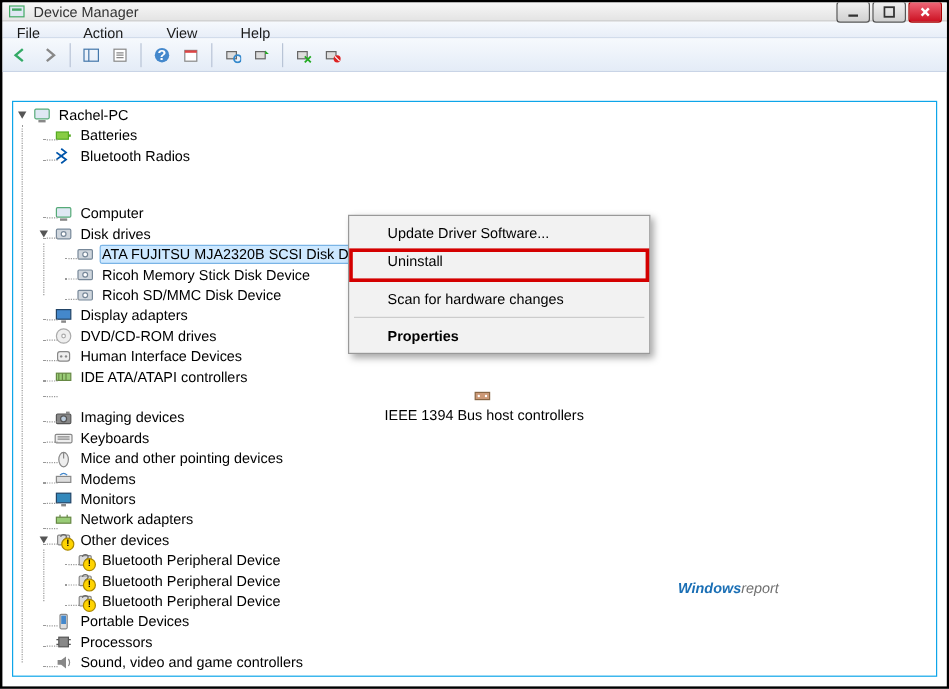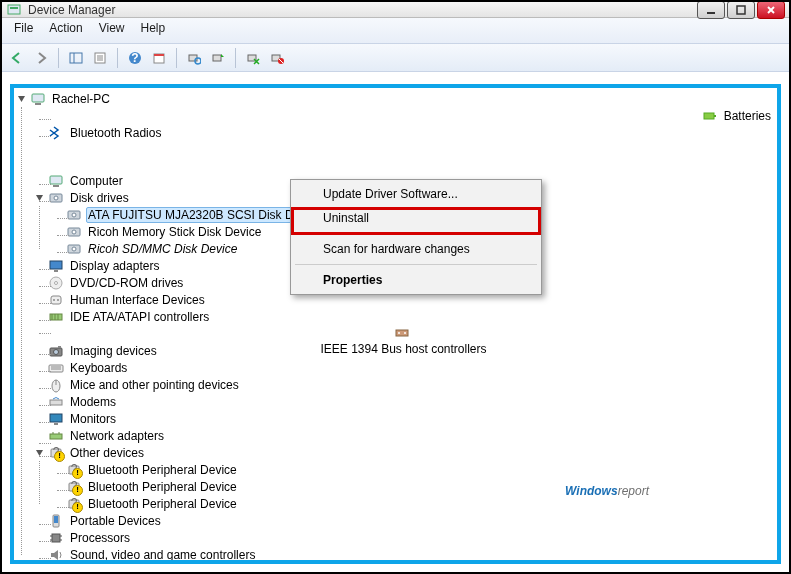--- a/index.html
+++ b/index.html
@@ -8,30 +8,30 @@
 
 .titlebar { height: 16px; background: linear-gradient(#f7f7f7, #e4e4e4); border-bottom: 1px solid #bbb; display: flex; align-items: center; padding: 0 4px; }
 .titlebar .icon { width: 16px; height: 16px; margin-right: 6px; display: flex; align-items: center; justify-content: center; }
 .titlebar .title { flex: 1; font-size: 12px; color: #333; }
 .win-btns { display: flex; gap: 2px; }
 .win-btn { width: 28px; height: 18px; border: 1px solid #555; border-radius: 3px; display: flex; align-items: center; justify-content: center; font-size: 10px; background: linear-gradient(#f0f0f0,#d0d0d0); cursor: default; }
 .win-btn.close { background: linear-gradient(#e67,#c12); color:#fff; border-color:#a00;}
 .win-btn svg { width: 10px; height: 10px; }
 
 
-.menubar { height: 26px; background: linear-gradient(#f6f9fd,#e8eef8); border-bottom: 1px solid #c9d4e6; display: flex; align-items: stretch; padding: 0 4px; }
+.menubar { height: 14px; background: linear-gradient(#f6f9fd,#e8eef8); border-bottom: 1px solid #c9d4e6; display: flex; align-items: stretch; padding: 0 4px; gap: 20px; }
 .menu-item { padding: 3px 8px; cursor: default; color: #1a1a1a; }
 
 
 .toolbar { height: 28px; background: linear-gradient(#f6f9fd,#e4ecf7); border-bottom: 1px solid #c9d4e6; display: flex; align-items: center; padding: 0 4px; gap: 2px; }
 .tbtn { width: 22px; height: 22px; display:flex; align-items:center; justify-content:center; border: 1px solid transparent; border-radius: 2px; }
 .tsep { width: 1px; height: 20px; background: #b8c4d6; margin: 0 4px; }
 
 
-.tree-wrap { position: absolute; top: 82px; left: 8px; right: 8px; bottom: 8px; border: 4px solid #0ea5e9; background: #fff; overflow: hidden; }
+.tree-wrap { position: absolute; top: 82px; left: 8px; right: 8px; bottom: 8px; border: 1px solid #0ea5e9; background: #fff; overflow: hidden; }
 .tree { padding: 2px 0 2px 2px; height: 100%; overflow-y: scroll; }
 .node { display: flex; align-items: center; height: 17px; white-space: nowrap; padding-right: 4px; }
 .exp { width:11px; height:11px; margin-right:3px; display:inline-flex; align-items:center; justify-content:center; font-size:9px; color:#666; }
 .ic { width:16px; height:16px; margin-right:4px; display:inline-flex; align-items:center; justify-content:center; }
 .lbl { padding: 1px 2px; }
 .node.selected .lbl { background:#cde8ff; border:1px solid #7ab4e6; border-radius:2px; padding:0 1px;}
 .kids { padding-left: 18px; position: relative; }
 .kids::before { content:""; position:absolute; left:5px; top:0; bottom:8px; border-left:1px dotted #999;}
 .kids .node::before { content:""; position:absolute; left:5px; width:12px; border-top:1px dotted #999; margin-top:8px;}
 .kids .node { position: relative; }
@@ -174,21 +174,21 @@
         </span>
         <span class="ic">
           <svg width="16" height="16" viewBox="0 0 16 16">
             <rect x="2" y="3" width="12" height="8" rx="1" fill="#dfe8f3" stroke="#5a7"></rect>
             <rect x="5" y="12" width="6" height="2" fill="#888"></rect>
           </svg>
         </span>
         <span class="lbl">Rachel-PC</span>
       </div>
       <div class="kids">
-        <div class="node" style="padding-left: 0px; justify-content: flex-end;">
+        <div class="node" style="padding-left: 0px;">
           <span class="exp"></span>
           <span class="ic">
             <svg width="16" height="16" viewBox="0 0 16 16">
               <rect x="2" y="5" width="10" height="6" fill="#8c4" stroke="#5a2"></rect>
               <rect x="12" y="7" width="2" height="2" fill="#5a2"></rect>
             </svg>
           </span>
           <span class="lbl">Batteries</span>
         </div>
         <div class="node" style="padding-left: 0px;">
@@ -238,21 +238,21 @@
           <div class="node" style="padding-left: 0px;">
             <span class="exp"></span>
             <span class="ic">
               <svg width="16" height="16" viewBox="0 0 16 16">
                 <rect x="2" y="4" width="12" height="8" rx="1" fill="#cfd6dd" stroke="#789"></rect>
                 <circle cx="8" cy="8" r="2" fill="#fff" stroke="#789"></circle>
               </svg>
             </span>
             <span class="lbl">Ricoh Memory Stick Disk Device</span>
           </div>
-          <div class="node" style="padding-left: 0px; font-style: italic;">
+          <div class="node" style="padding-left: 0px;">
             <span class="exp"></span>
             <span class="ic">
               <svg width="16" height="16" viewBox="0 0 16 16">
                 <rect x="2" y="4" width="12" height="8" rx="1" fill="#cfd6dd" stroke="#789"></rect>
                 <circle cx="8" cy="8" r="2" fill="#fff" stroke="#789"></circle>
               </svg>
             </span>
             <span class="lbl">Ricoh SD/MMC Disk Device</span>
           </div>
         </div>

